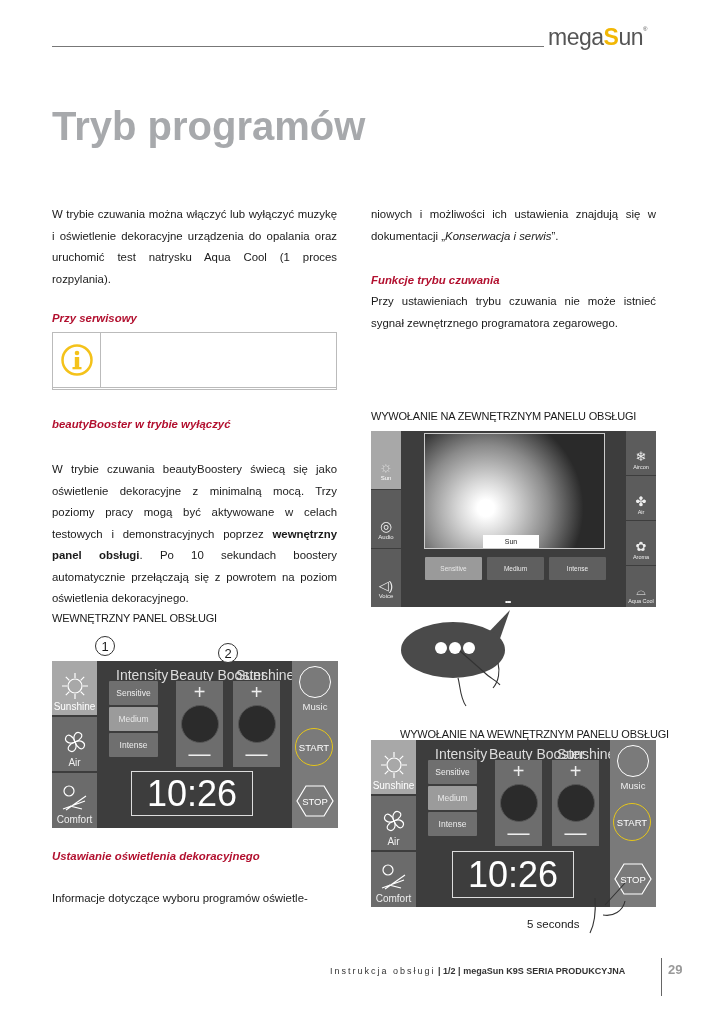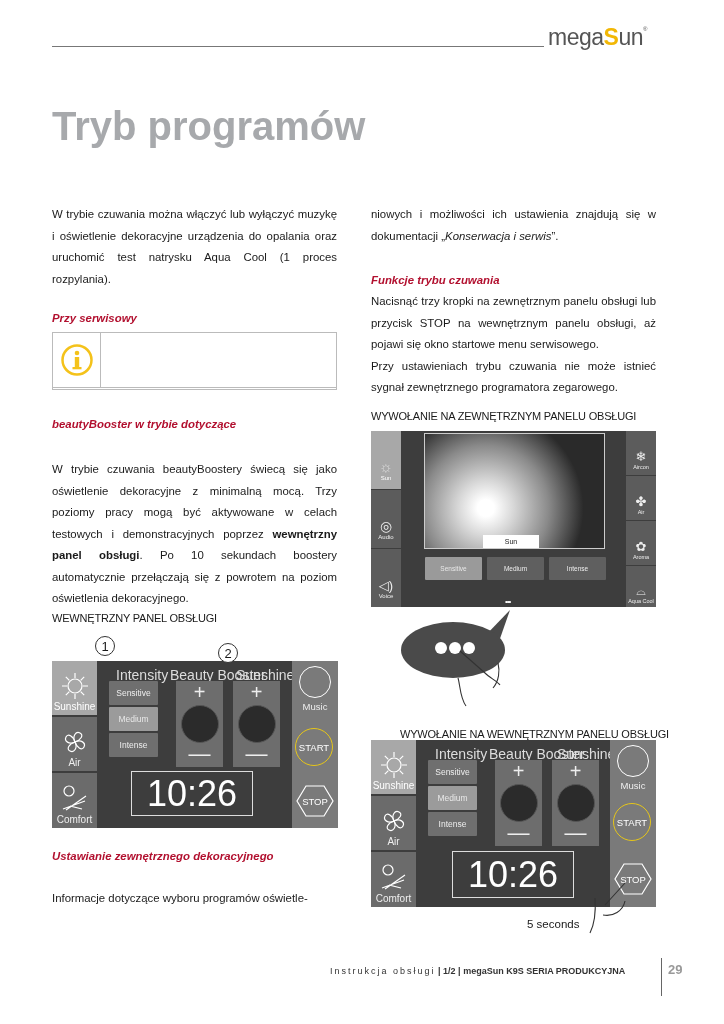--- a/index.html
+++ b/index.html
@@ -60,21 +60,21 @@
   <div class="ico">
     <svg width="34" height="34" viewBox="0 0 34 34">
         <circle cx="17" cy="17" r="14.5" fill="none" stroke="#f4c21a" stroke-width="2.5"></circle>
         <circle cx="17" cy="10" r="2.3" fill="#f4c21a"></circle>
         <rect x="14.8" y="14" width="4.4" height="11" fill="#f4c21a"></rect>
         <rect x="12.5" y="24" width="9" height="2.3" fill="#f4c21a"></rect>
       </svg>
   </div>
 </div>
 
-<h2 class="col col-left" style="top:414px;">beautyBooster w trybie dotyczące</h2>
+<h2 class="col col-left" style="top:414px;">beautyBooster w trybie wyłączyć</h2>
 <div class="col col-left" style="top:459px;">
   <p><span>W trybie czuwania beautyBoostery świecą się jako oświetlenie dekoracyjne z minimalną mocą. Trzy poziomy pracy mogą być aktywowane w celach testowych i demonstracyjnych poprzez </span><b>wewnętrzny panel obsługi</b><span>. Po 10 sekundach boostery automatycznie przełączają się z powrotem na poziom oświetlenia dekoracyjnego.</span></p>
 </div>
 <div class="col col-left caption" style="top:608px;">WEWNĘTRZNY PANEL OBSŁUGI</div>
 
 <div class="panel" style="left:52px; top:661px; width:286px; height:167px;">
   <div class="side active" style="left:0; top:0; width:45px; height:54px; padding-bottom:3px;">
     <svg width="30" height="30" viewBox="0 0 30 30">
         <circle cx="15" cy="15" r="7" fill="none" stroke="#fff" stroke-width="1.2"></circle>
         <g stroke="#fff" stroke-width="1.2">
@@ -126,31 +126,30 @@
       <svg width="38" height="32" viewBox="0 0 38 32" style="position:absolute;left:0;top:0;">
           <polygon points="10,1 28,1 37,16 28,31 10,31 1,16" fill="none" stroke="#fff" stroke-width="1.2"></polygon>
         </svg>
       <span style="position:relative;">STOP</span>
     </div>
   </div>
 </div>
 <div style="position:absolute; left:95px; top:636px; width:20px; height:20px; border:1px solid #333; border-radius:50%; font-size:13px; text-align:center; line-height:19px; background:#fff;">1</div>
 <div style="position:absolute; left:218px; top:643px; width:20px; height:20px; border:1px solid #333; border-radius:50%; font-size:13px; text-align:center; line-height:19px; background:#fff;">2</div>
 
-<h2 class="col col-left" style="top:846px;">Ustawianie zewnętrznego dekoracyjnego</h2>
+<h2 class="col col-left" style="top:846px;">Ustawianie oświetlenia dekoracyjnego</h2>
 <div class="col col-left" style="top:888px;">
     <p>Informacje dotyczące wyboru programów oświetle-</p>
   </div>
 
 <div class="col col-right" style="top:204px;">
   <p><span>niowych i możliwości ich ustawienia znajdują się w dokumentacji „</span><i>Konserwacja i serwis</i><span>”.</span></p>
 </div>
 <h2 class="col col-right" style="top:270px;">Funkcje trybu czuwania</h2>
 <div class="col col-right" style="top:291px;">
-  <p>Nacisnąć trzy kropki na zewnętrznym panelu obsługi lub przycisk STOP na wewnętrznym panelu obsługi, aż pojawi się okno startowe menu serwisowego.</p>
   <p>Przy ustawieniach trybu czuwania nie może istnieć sygnał zewnętrznego programatora zegarowego.</p>
 </div>
 <div class="col col-right caption" style="top:406px;">WYWOŁANIE NA ZEWNĘTRZNYM PANELU OBSŁUGI</div>
 
 <div class="panel" style="left:371px; top:431px; width:285px; height:176px;">
   <div class="side active" style="left:0; top:0; width:30px; height:58px; font-size:6px; padding-bottom:8px;">
       <span style="font-size:15px; color:#ddd;">☼</span>
       <span>Sun</span>
     </div>
   <div class="side" style="left:0; top:59px; width:30px; height:58px; font-size:6px; padding-bottom:8px; background:#5c5c5c;">

